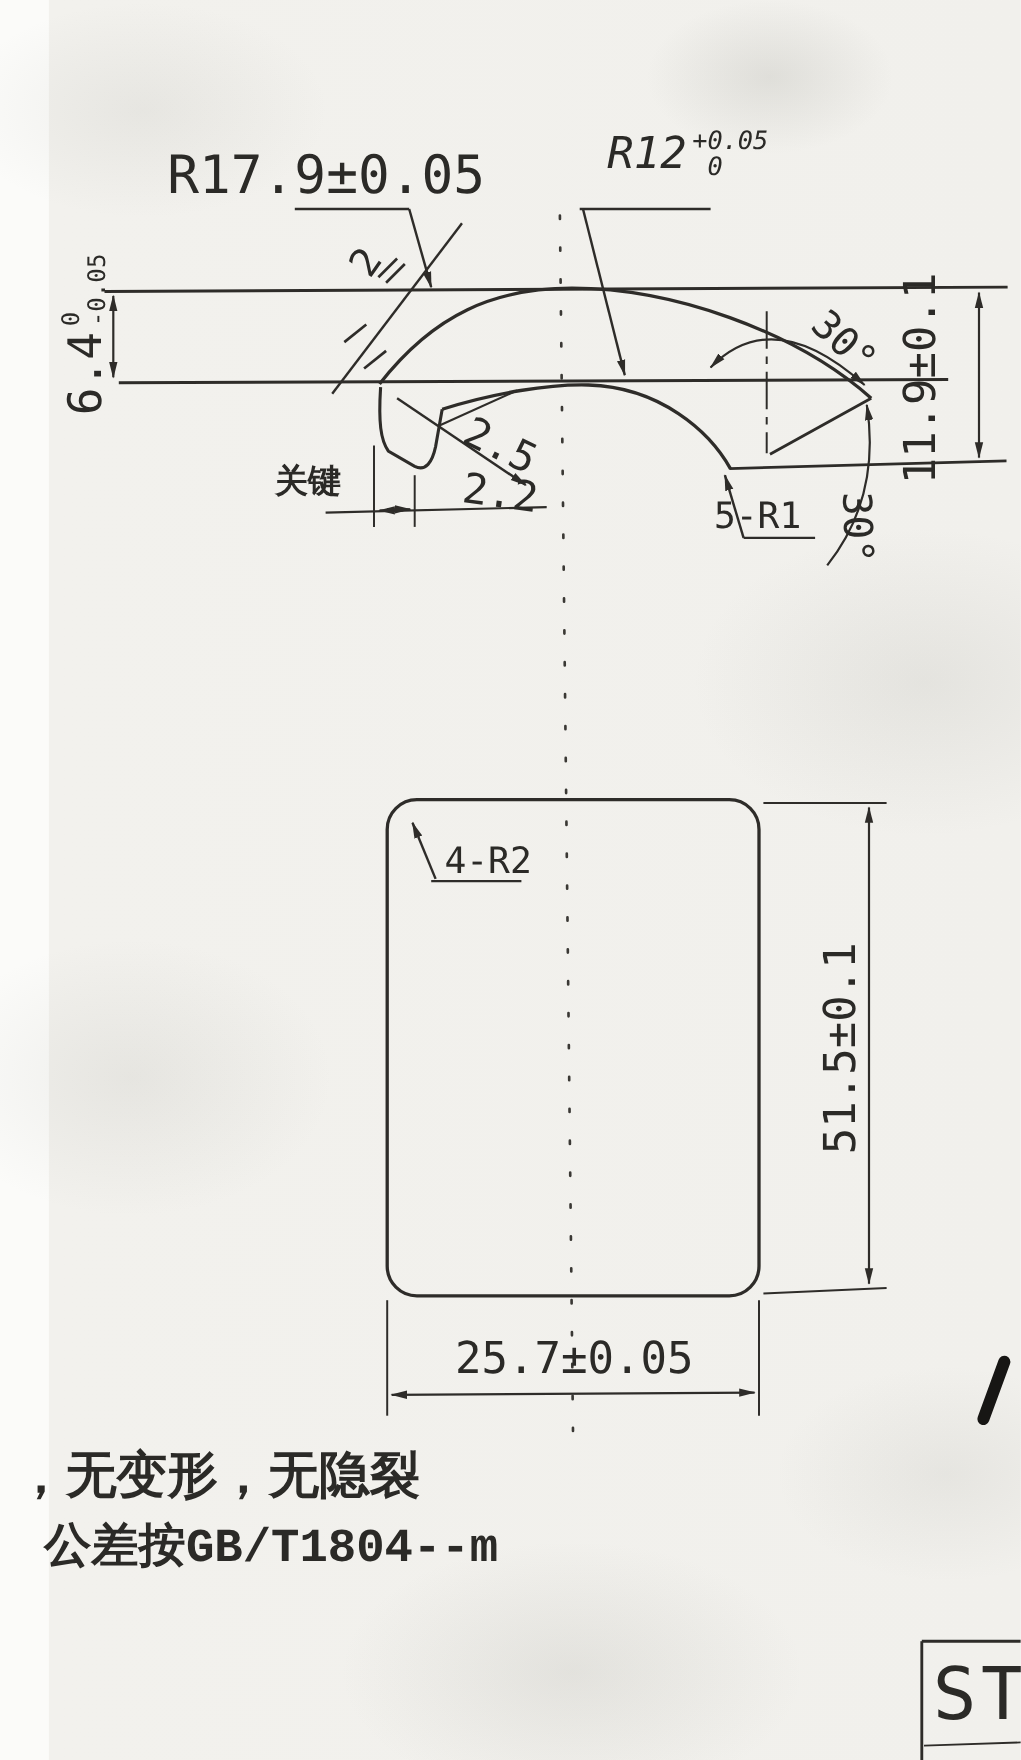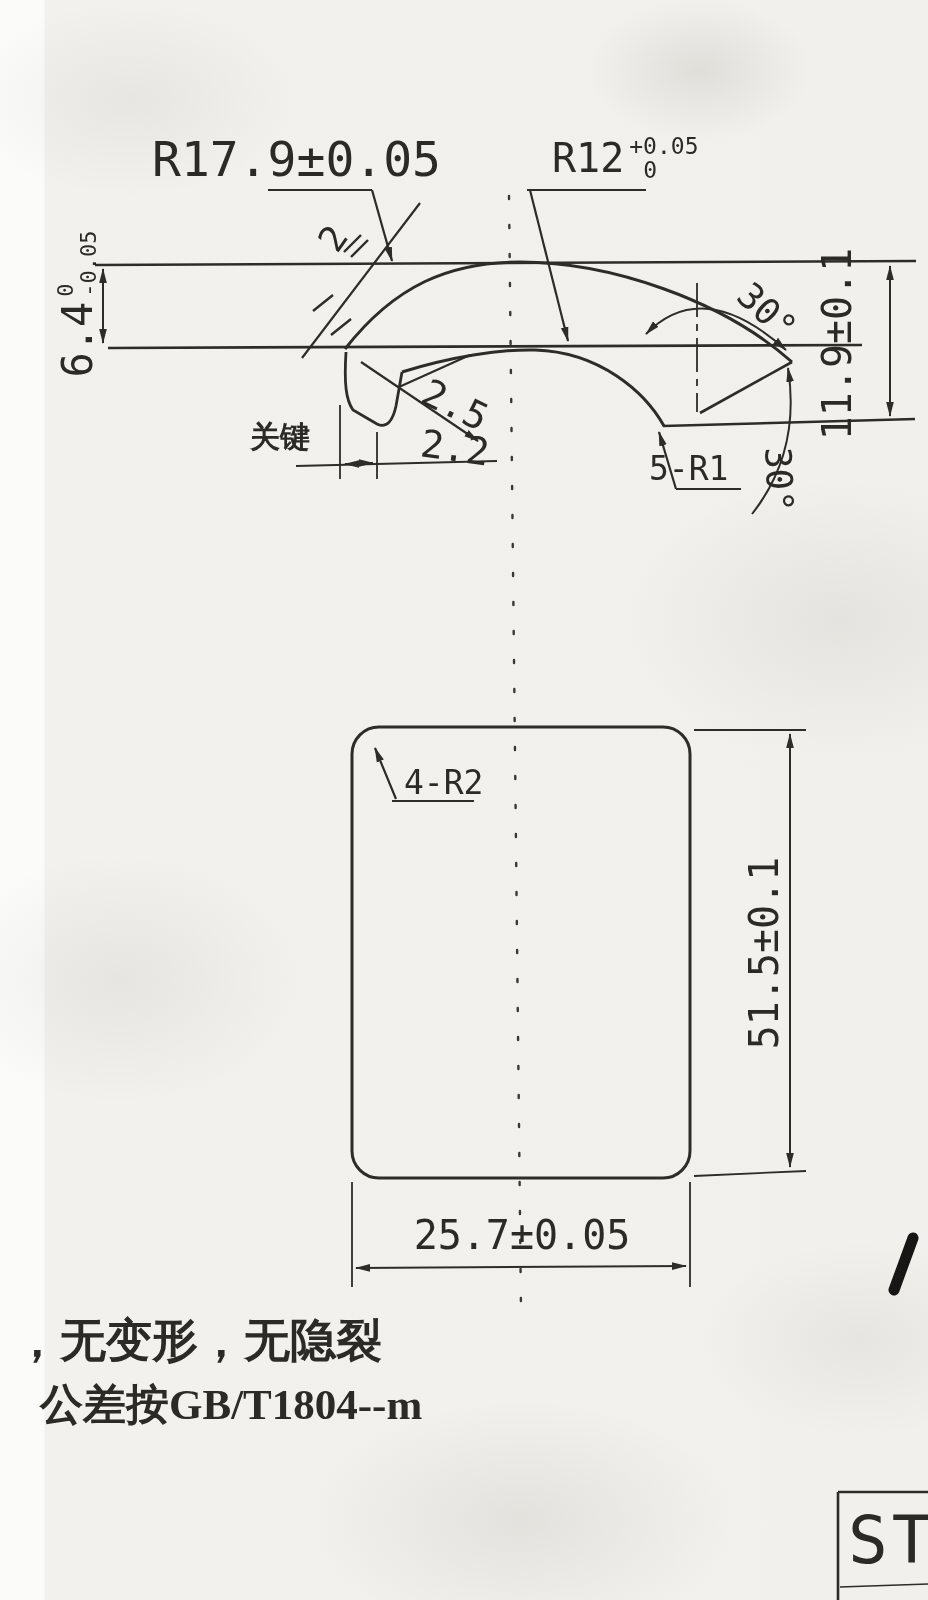--- a/index.html
+++ b/index.html
@@ -12,21 +12,21 @@
       radial-gradient(260px 180px at 120px 980px, rgba(150,150,142,.13), transparent 70%),
       radial-gradient(300px 170px at 520px 1520px, rgba(150,150,142,.16), transparent 70%),
       radial-gradient(220px 140px at 860px 1340px, rgba(150,150,142,.12), transparent 70%),
       linear-gradient(90deg, #fbfbf9 0px, #fbfbf9 44px, #f2f1ed 45px, #f1f0ec 100%);
     font-family:"DejaVu Sans Mono","Liberation Mono",monospace;
     color:#2b2a27;
   }
   svg{position:absolute;left:0;top:0;}
   .label{position:absolute; white-space:nowrap; color:#2b2a27;}
   .dim{font-family:"DejaVu Sans Mono","Liberation Mono",monospace; letter-spacing:0px;}
-  .cjk{font-family:Liberation Serif, serif; font-weight:600;text-align:center;}
+  .cjk{font-family:Liberation Mono, monospace; font-weight:600;text-align:center;}
   .center{text-align:center;}
   .tolstack{display:inline-flex; flex-direction:column; vertical-align:middle;
             line-height:1.05; margin-left:5px; text-align:left;}
   .valrow{display:inline-flex; align-items:center;}
 </style>
 </head>
 <body>
 
 <div id="page">
 
@@ -107,21 +107,21 @@
       <path d="M838,1492 L928,1492" stroke-width="2.6"></path>
       <path d="M838,1492 L838,1600" stroke-width="2.6"></path>
       <path d="M840,1587 L928,1584" stroke-width="1.6"></path>
     </g>
 
     <path d="M894,1290 L913,1238" stroke="#171614" stroke-width="11" stroke-linecap="round" fill="none"></path>
   </svg>
 
   <div class="label dim" style="left:152px; top:131px; font-size:48px;">R17.9±0.05</div>
 
-  <div class="label dim valrow" style="left:552px; top:134px; font-size:40px;">
+  <div class="label dim valrow" style="left:552px; top:116px; font-size:40px;font-style:italic;">
     <span>R12</span>
       <span class="tolstack" style="font-size:23px;">
       <span>+0.05</span>
       <span style="padding-left:14px;">0</span>
     </span>
   </div>
 
   <div class="label dim valrow" style="left:-48px; top:276px; width:250px; height:56px; justify-content:center;
               transform:rotate(-90deg); font-size:42px;">
     <span>6.4</span>

